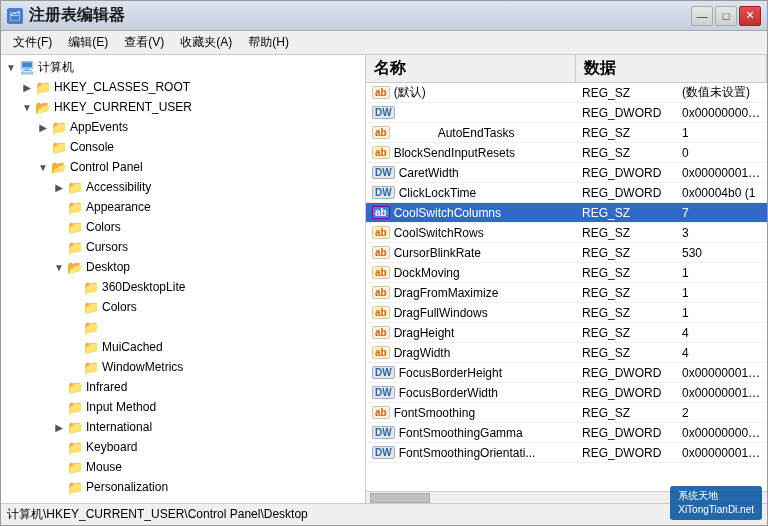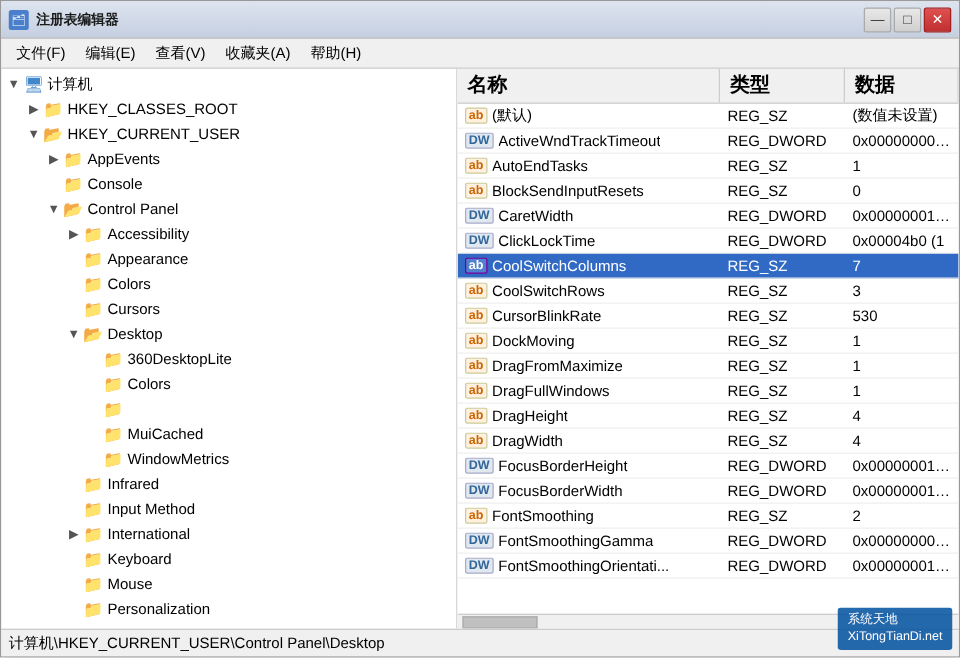--- a/index.html
+++ b/index.html
@@ -41,21 +41,21 @@
       border-radius: 2px;
       display: flex;
       align-items: center;
       justify-content: center;
       color: white;
       font-size: 9px;
     }
 
     .title-bar-text {
       flex: 1;
-      font-size: 11px;
+      font-size: 16px;
       color: #1a1a1a;
       font-weight: bold;
     }
 
     .title-bar-buttons {
       display: flex;
       gap: 2px;
     }
 
     .tb-btn {
@@ -444,45 +444,43 @@
         <span class="tree-expand" style="visibility:hidden">▶</span>
         <span class="tree-icon folder-icon">📁</span>
         <span>Personalization</span>
       </div>
     </div>
 
     <div class="right-panel">
 
       <div class="list-header">
         <div class="col-header col-name">名称</div>
-        <div class="col-header col-type">类型</div>
         <div class="col-header col-data">数据</div>
       </div>
 
       <div class="list-content">
       <div class="list-row">
             <div class="list-cell cell-name">
               <span style="font-size: 10px; color: rgb(204, 102, 0); font-weight: bold; background: rgb(255, 240, 224); border: 1px solid rgb(204, 204, 153); padding: 0px 2px; border-radius: 2px; flex-shrink: 0;">ab</span>
               <span style="overflow: hidden; text-overflow: ellipsis;">(默认)</span>
             </div>
             <div class="list-cell cell-type">REG_SZ</div>
             <div class="list-cell cell-data">(数值未设置)</div>
           </div>
           <div class="list-row">
             <div class="list-cell cell-name">
               <span style="font-size: 10px; color: rgb(51, 102, 153); font-weight: bold; background: rgb(224, 232, 240); border: 1px solid rgb(170, 170, 204); padding: 0px 2px; border-radius: 2px; flex-shrink: 0;">DW</span>
-              <span style="overflow: hidden; text-overflow: ellipsis;">ActiveWndTrackTimeout</span>
             </div>
             <div class="list-cell cell-type">REG_DWORD</div>
             <div class="list-cell cell-data">0x00000000 (0</div>
           </div>
           <div class="list-row">
             <div class="list-cell cell-name">
               <span style="font-size: 10px; color: rgb(204, 102, 0); font-weight: bold; background: rgb(255, 240, 224); border: 1px solid rgb(204, 204, 153); padding: 0px 2px; border-radius: 2px; flex-shrink: 0;">ab</span>
-              <span style="overflow: hidden; text-overflow: ellipsis;">AutoEndTasks</span>
+              <span style="overflow: hidden; text-overflow: ellipsis; margin-left: 44px;">AutoEndTasks</span>
             </div>
             <div class="list-cell cell-type">REG_SZ</div>
             <div class="list-cell cell-data">1</div>
           </div>
           <div class="list-row">
             <div class="list-cell cell-name">
               <span style="font-size: 10px; color: rgb(204, 102, 0); font-weight: bold; background: rgb(255, 240, 224); border: 1px solid rgb(204, 204, 153); padding: 0px 2px; border-radius: 2px; flex-shrink: 0;">ab</span>
               <span style="overflow: hidden; text-overflow: ellipsis;">BlockSendInputResets</span>
             </div>
             <div class="list-cell cell-type">REG_SZ</div>

